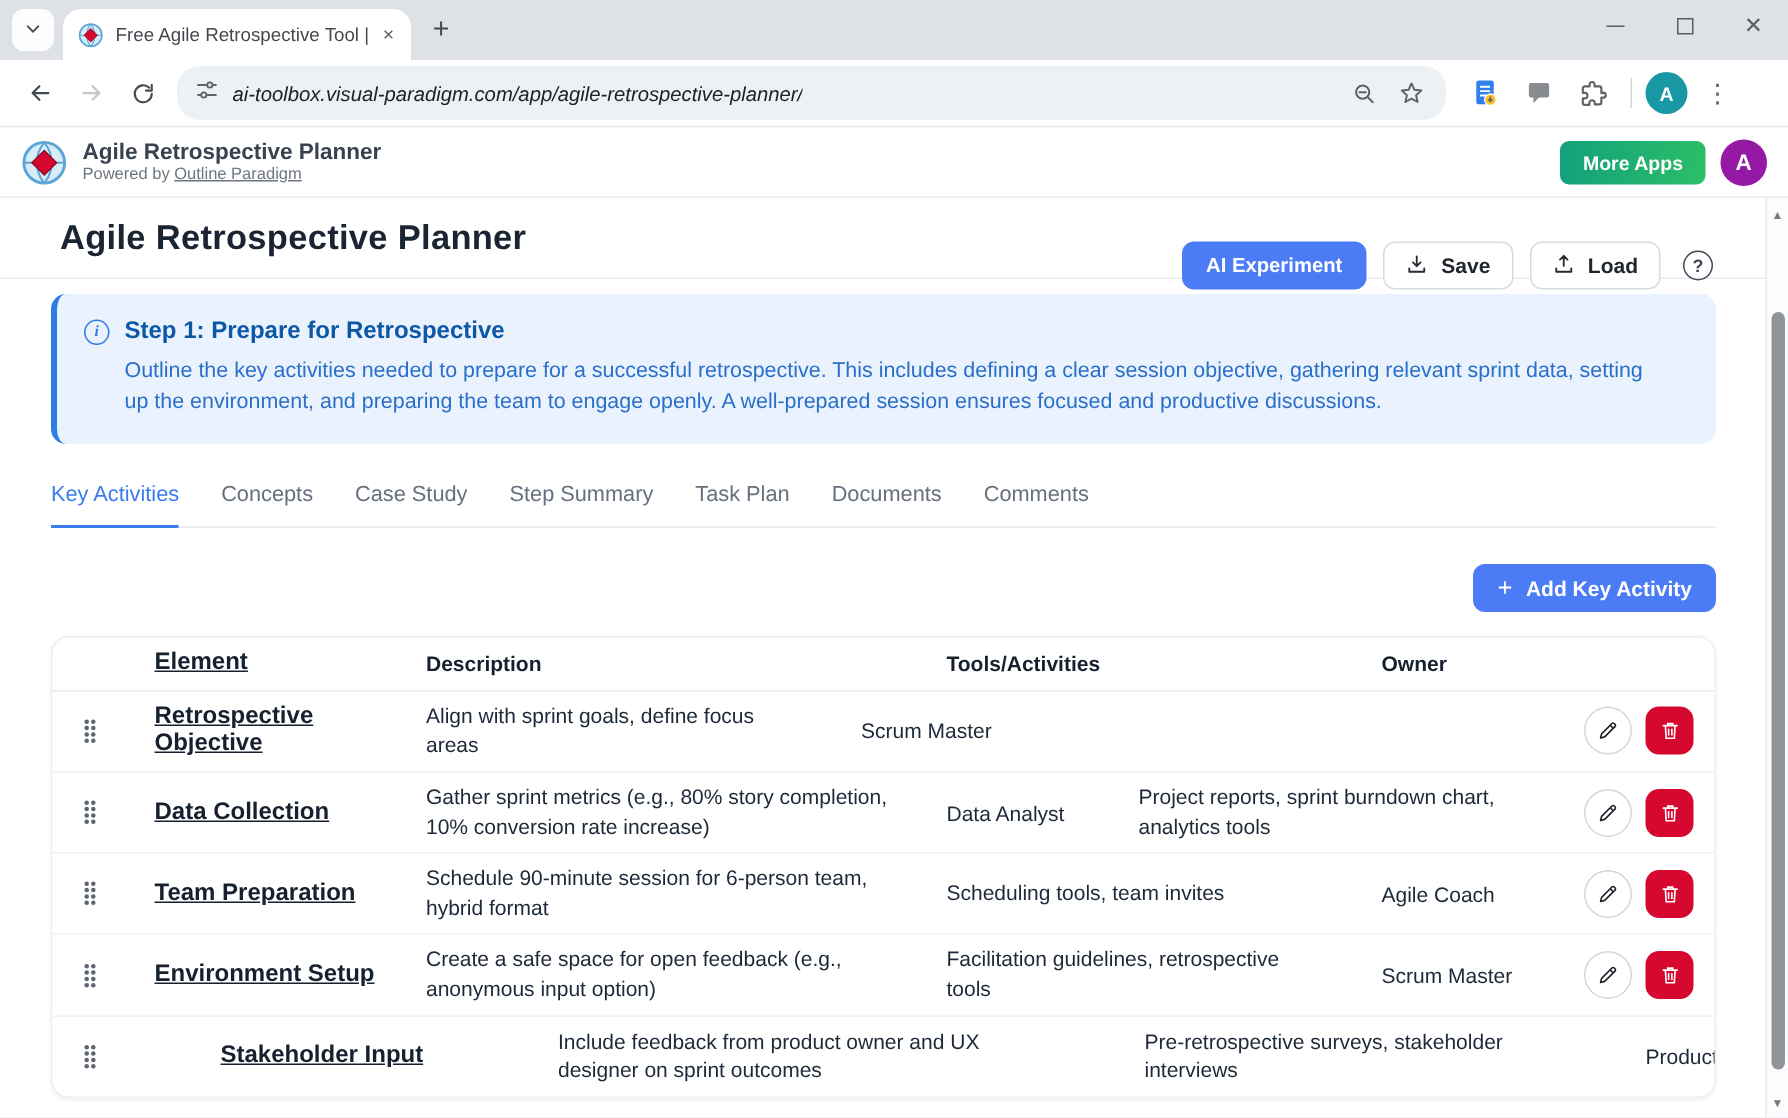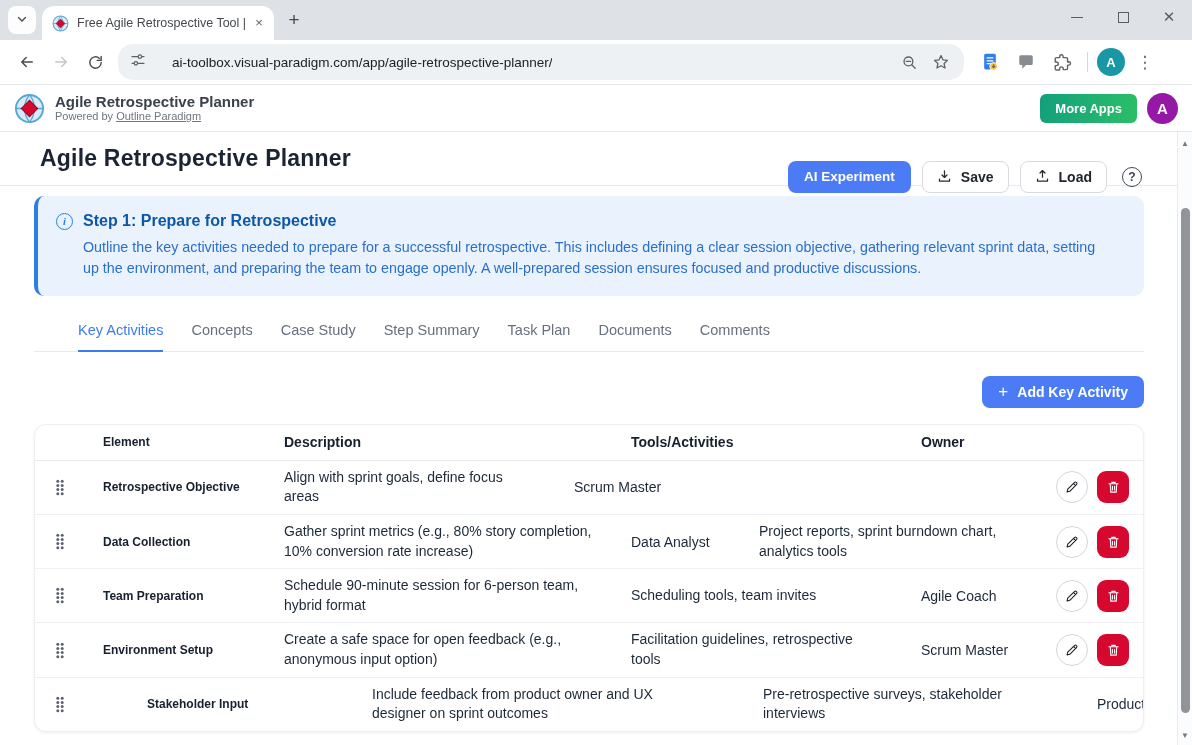--- a/index.html
+++ b/index.html
@@ -17,21 +17,21 @@
   .newtab-btn { width:28px; height:28px; border:none; background:transparent; margin:0 0 6px 6px; font-size:19px; color:#45494e; cursor:pointer; line-height:26px; }
   .win-controls { margin-left:auto; display:flex; height:34px; align-self:flex-start; }
   .win-btn { width:46px; height:34px; border:none; background:transparent; display:flex; align-items:center; justify-content:center; cursor:pointer; color:#5a5d61; }
   .glyph-min { width:12px; height:0; border-top:1.6px solid #5a5d61; display:block; }
   .glyph-max { width:11px; height:11px; border:1.6px solid #5a5d61; display:block; }
   .glyph-close { font-size:15px; color:#5a5d61; }
 
   
   .toolbar { height:45px; background:#fff; display:flex; align-items:center; padding:0 10px; border-bottom:1px solid #e4e6e9; flex:0 0 auto; }
   .nav-btn { width:34px; height:34px; border:none; background:transparent; border-radius:50%; display:flex; align-items:center; justify-content:center; cursor:pointer; flex:0 0 auto; }
-  .url-pill { flex:1; height:30px; margin:0 6px; background:#eef1f4; border-radius:15px; display:flex; align-items:center; padding:18px 12px; gap:26px; cursor:text; max-width:846px; }
+  .url-pill { flex:1; height:30px; margin:0 6px; background:#eef1f4; border-radius:15px; display:flex; align-items:center; padding:18px 12px; gap:9px; cursor:text; max-width:846px;font-style:italic; }
   .url-text { font-size:13.5px; color:#202124; white-space:nowrap; overflow:hidden; }
   .pill-right { margin-left:auto; display:flex; align-items:center; gap:10px; }
   .pill-icon-btn { border:none; background:transparent; display:flex; align-items:center; cursor:pointer; padding:2px; }
   .toolbar-icons { display:flex; align-items:center; gap:4px; margin-left:4px; }
   .tb-icon-btn { width:32px; height:32px; border:none; background:transparent; border-radius:50%; display:flex; align-items:center; justify-content:center; cursor:pointer; }
   .tb-sep { width:1px; height:20px; background:#d4d7db; margin:0 5px; }
   .browser-avatar { width:28px; height:28px; border-radius:50%; background:#1897a5; color:#fff; font-size:13px; font-weight:700; display:flex; align-items:center; justify-content:center; border:none; cursor:pointer; }
   .menu-dots { font-size:17px; color:#5f6368; }
 
   
@@ -55,33 +55,33 @@
   .help-circle { width:20px; height:20px; border:1.6px solid #3f4854; border-radius:50%; color:#3f4854; font-size:12px; font-weight:700; display:flex; align-items:center; justify-content:center; }
 
   .banner { margin-top:10px; background:#e9f2fd; border-left:4px solid #2e7de2; border-radius:10px; padding:16px 36px 16px 18px; }
   .banner-titlerow { display:flex; align-items:center; gap:10px; }
   .info-circle { width:17px; height:17px; border:1.5px solid #2e7de2; border-radius:50%; color:#2e7de2; font-size:10.5px; font-weight:700; font-style:italic; display:flex; align-items:center; justify-content:center; flex:0 0 auto; font-family:"Liberation Serif","DejaVu Serif",serif; }
   .banner-title { font-size:16px; font-weight:700; color:#0d57a7; }
   .banner-body { margin:7px 0 0 27px; font-size:14.3px; line-height:1.5; color:#2a6fc9; }
 
   .tabs { margin-top:26px; display:flex; gap:28px; border-bottom:1px solid #e8eaee; }
   .tab-item { padding-bottom:12px; font-size:14.5px; color:#67707e; cursor:pointer; border-bottom:2px solid transparent; margin-bottom:-1px; }
-  .tab-item.active { color:#3c7cf0; border-bottom-color:#3c7cf0;margin-left:44px; }
+  .tab-item.active { color:#3c7cf0; border-bottom-color:#3c7cf0; }
 
   .addrow { margin-top:24px; display:flex; justify-content:flex-end; }
   .add-btn { height:32px; padding:0 16px; border:none; border-radius:8px; background:#4b7bf5; color:#fff; font-size:14px; font-weight:600; cursor:pointer; display:flex; align-items:center; gap:9px; }
   .add-plus { font-size:17px; font-weight:400; line-height:1; }
 
   .tablecard { margin-top:16px; background:#fff; border:1px solid #edeff2; border-radius:12px; box-shadow:0 1px 3px rgba(16,24,40,.07); overflow:hidden; }
   .theader { display:flex; align-items:center; min-height:36px; border-bottom:1px solid #e8eaee; font-size:14.2px; font-weight:700; color:#16202e; }
   .trow { display:flex; align-items:center; min-height:51px; border-bottom:1px solid #eef0f3; }
   .trow:last-child { border-bottom:none;gap:44px; }
   .cell { padding-top:7px; padding-bottom:7px; }
   .c-handle { width:68px; padding-left:18px; flex:0 0 auto; display:flex; align-items:center; }
-  .c-el { width:181px; flex:0 0 auto; padding-right:16px; font-weight:700; font-size:12px; color:#16202e; }
+  .c-el { width:181px; flex:0 0 auto; padding-right:16px; font-weight:700; font-size:16px; color:#16202e;text-decoration:underline; }
   .c-desc { width:347px; flex:0 0 auto; padding-right:26px; font-size:14px; color:#1d2939; line-height:1.4; }
   .c-tools { width:290px; flex:0 0 auto; padding-right:44px; font-size:14px; color:#1d2939; line-height:1.4; }
   .c-owner { width:128px; flex:0 0 auto; font-size:14px; color:#1d2939; }
   .c-actions { flex:1; display:flex; justify-content:flex-end; align-items:center; gap:9px; padding-right:14px; }
   .theader .c-el, .theader .c-desc, .theader .c-tools, .theader .c-owner { font-weight:700; color:#16202e; }
   .drag-handle { cursor:grab; display:flex; padding:3px 2px; border:none; background:transparent; }
   .edit-btn { width:32px; height:32px; border:1px solid #d3d7dc; border-radius:50%; background:#fff; cursor:pointer; display:flex; align-items:center; justify-content:center; }
   .del-btn { width:32px; height:32px; border:none; border-radius:9px; background:#d6082f; cursor:pointer; display:flex; align-items:center; justify-content:center; }
 
   

